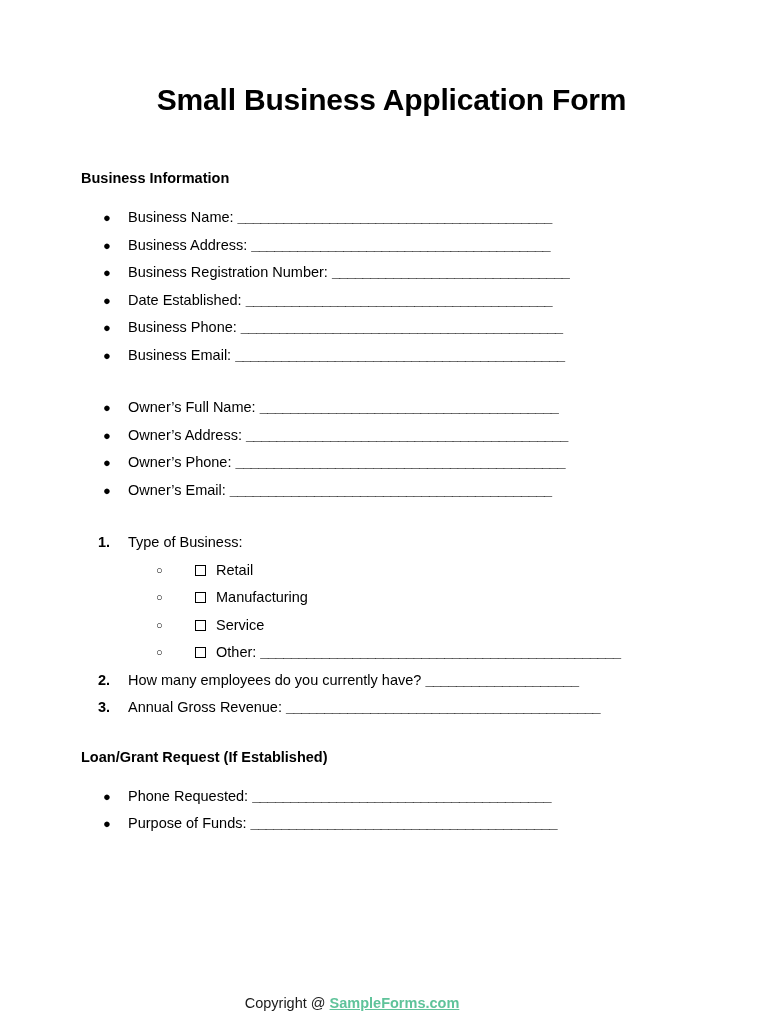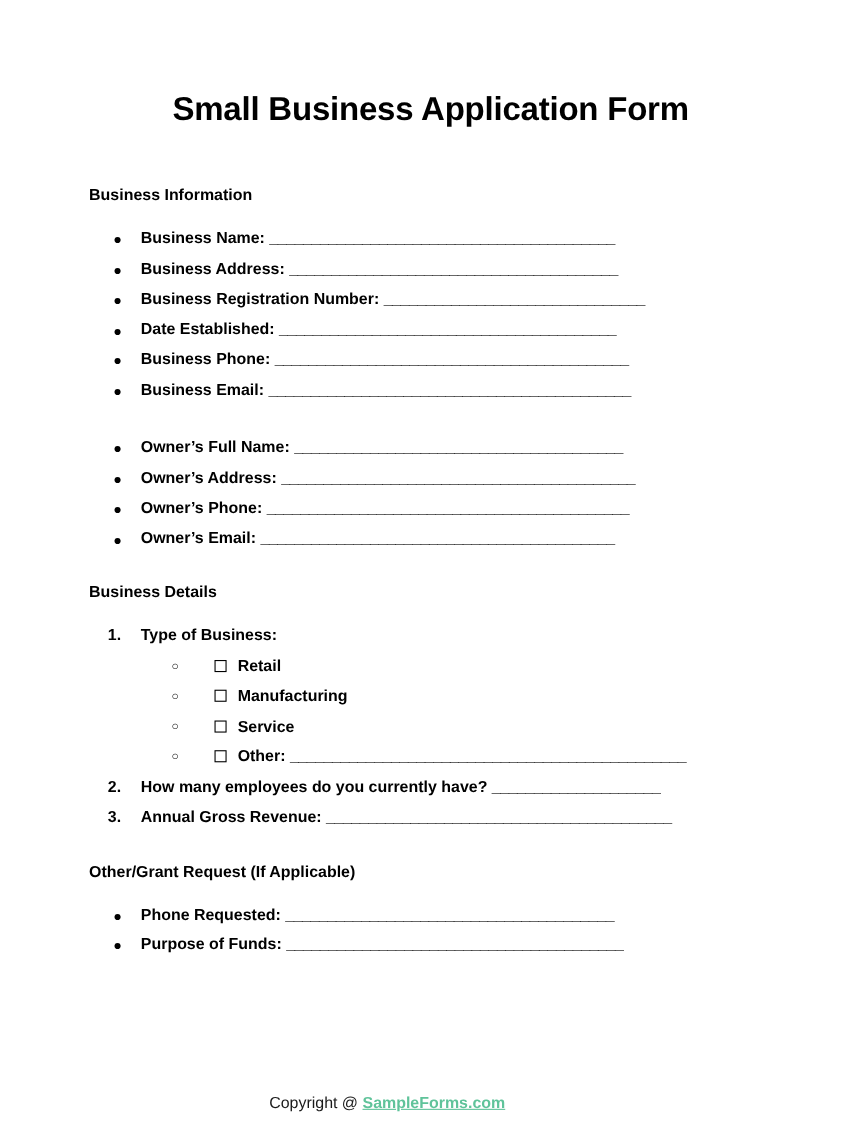--- a/index.html
+++ b/index.html
@@ -86,21 +86,21 @@
   .num-marker {
     position: absolute;
     left: 17px;
     top: 0;
     font-size: 14.5px;
     line-height: 27.5px;
     font-weight: bold;
   }
 
   .label-text {
-    font-weight: bold;
+    font-weight: normal;
   }
 
   .blank {
     font-weight: bold;
     letter-spacing: -0.4px;
     font-size: 14.5px;
     color: #000;
   }
 
   .sub-list {
@@ -226,21 +226,20 @@
           <span class="bullet-marker">●</span>
           <span class="label-text">Owner’s Email:</span>
           <span class="blank">__________________________________________</span>
         </li>
       </ul>
     </div>
 
     <div class="spacer-sm"></div>
 
     <div class="section-block">
-      <div class="section-heading">Business Details</div>
       <ol class="list">
         <li class="list-item">
           <span class="num-marker">1.</span>
           <span class="label-text">Type of Business:</span>
         </li>
         <ul class="sub-list">
           <li class="sub-item">
             <span class="circle-marker">○</span>
             <span class="checkbox-glyph"></span>
             <span class="label-text">Retail</span>
@@ -271,21 +270,21 @@
           <span class="num-marker">3.</span>
           <span class="label-text">Annual Gross Revenue:</span>
           <span class="blank">_________________________________________</span>
         </li>
       </ol>
     </div>
 
     <div class="spacer-sm"></div>
 
     <div class="section-block">
-      <div class="section-heading">Other/Grant Request (If Applicable)</div>
+      <div class="section-heading">Loan/Grant Request (If Established)</div>
       <ul class="list">
         <li class="list-item">
           <span class="bullet-marker">●</span>
           <span class="label-text">Phone Requested:</span>
           <span class="blank">_______________________________________</span>
         </li>
         <li class="list-item">
           <span class="bullet-marker">●</span>
           <span class="label-text">Purpose of Funds:</span>
           <span class="blank">________________________________________</span>

